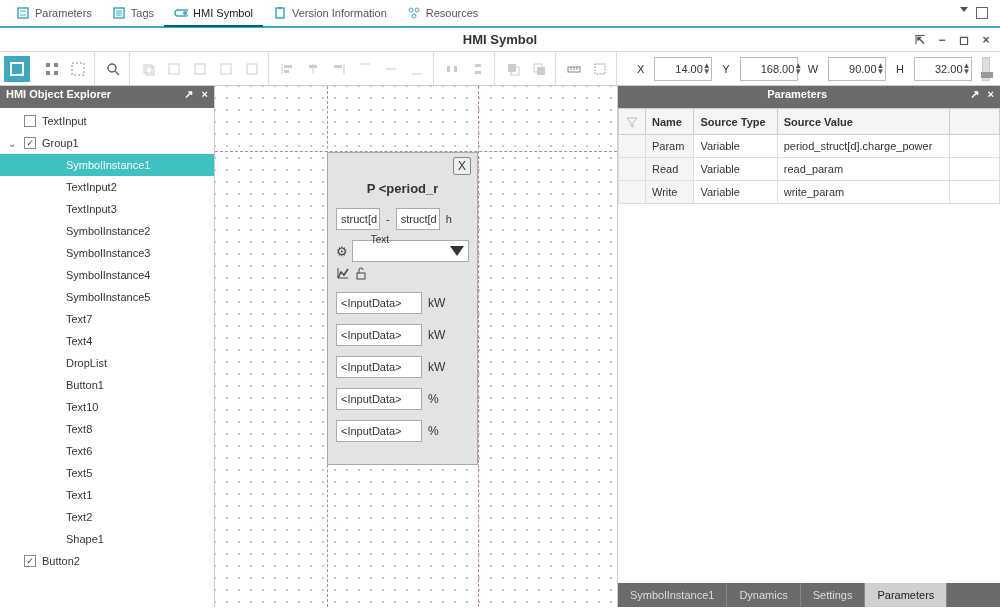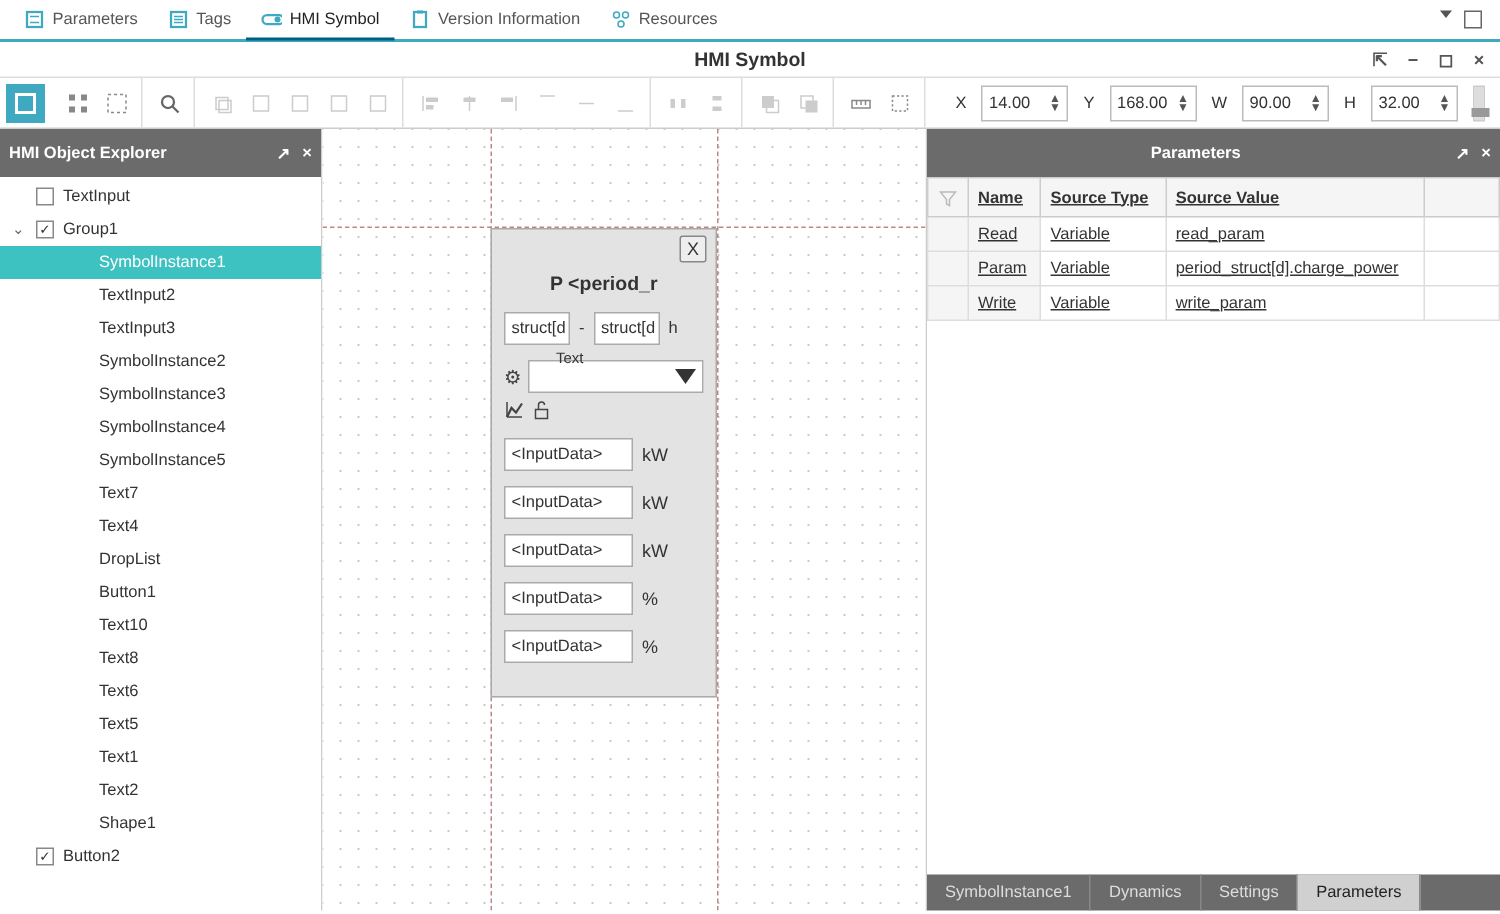--- a/index.html
+++ b/index.html
@@ -22,32 +22,32 @@
   
   
   .toolbar { height: 34px; border-bottom: 1px solid #ccc; display: flex; align-items: center; padding: 0 4px; gap: 2px; background: #fff; }
   .tb-group { display: flex; align-items: center; padding: 0 6px; height: 100%; border-right: 1px solid #ddd; gap: 6px; }
   .tb-group:last-child { border-right: none; }
   .tb-btn { width: 20px; height: 20px; display: inline-flex; align-items: center; justify-content: center; color: #aaa; cursor: pointer; }
   .tb-btn.on { color: #555; }
   .mode-btn { width: 26px; height: 26px; background: #3ea9c1; display: inline-flex; align-items: center; justify-content: center; margin-right: 4px; }
   .mode-btn-inner { width:14px; height:14px; border:2px solid #fff; }
   .coord-label { margin: 0 4px; color: #333; }
-  .coord-input { width: 58px; height: 24px; border: 1px solid #bbb; display: inline-flex; align-items: center; padding: 0 4px; justify-content: space-between; font-size:11px; }
+  .coord-input { width: 58px; height: 24px; border: 1px solid #bbb; display: inline-flex; align-items: center; padding: 0 20px; justify-content: space-between; font-size:11px; }
   .coord-input .spin { display:flex; flex-direction:column; line-height:6px; font-size:8px; color:#555; }
   .coord-input .spin span { cursor:pointer; }
   .vslider { width:8px; height:24px; background: linear-gradient(#ddd,#ddd); border:1px solid #ccc; margin-left:4px; position:relative; }
   .vslider::after { content:""; position:absolute; width:12px; height:6px; background:#999; left:-2px; bottom:2px; }
   
   
   .main { display: flex; height: 521px; }
   
   
   .left-panel { width: 215px; display: flex; flex-direction: column; border-right: 1px solid #ccc; background: #fff; }
-  .panel-header { height: 22px; background: #6b6b6b; color: #fff; display: flex; align-items: center; padding: 16px 6px; font-size: 11px; font-weight: bold; justify-content: space-between; }
+  .panel-header { height: 22px; background: #6b6b6b; color: #fff; display: flex; align-items: flex-start; padding: 2px 6px; font-size: 11px; font-weight: bold; justify-content: space-between; }
   .panel-header .ph-icons { display: flex; gap: 8px; }
   .panel-header .ph-icons span { cursor:pointer; font-size:11px; }
   .tree { flex: 1; overflow: auto; padding: 2px 0; }
   .tree-row { height: 22px; display: flex; align-items: center; padding-left: 8px; gap: 6px; cursor: pointer; white-space: nowrap; }
   .tree-row.d1 { padding-left: 8px; }
   .tree-row.d2 { padding-left: 24px; }
   .tree-row.sel { background: #3ec1c1; color: #fff; }
   .tree-row .chev { width: 10px; color: #666; font-size: 10px; }
   .tree-row .cb { width: 12px; height: 12px; border: 1px solid #888; display:inline-flex; align-items:center; justify-content:center; font-size: 9px; color: #333; background:#fff; }
   .tree-row .cb.checked::after { content:"✓"; }
@@ -69,21 +69,21 @@
   .symbol .sel-handles { position:absolute; inset:-4px; pointer-events:none; }
   .symbol .unit { font-size:12px; width:24px; }
   .symbol .icons-row { display:flex; gap:4px; align-items:center; margin-bottom:10px; position:relative; }
   .symbol .gear,.symbol .chart,.symbol .lock { font-size:13px; color:#444; }
   .symbol .dd { flex:1; border:1px solid #aaa; background:#fff; height:22px; display:flex; align-items:center; justify-content:space-between; padding:0 4px; position:relative; }
   .symbol .dd .txt { font-size:10px; position:absolute; top:-7px; left:18px; background:transparent; }
   .symbol .dd .ddtri { width:0;height:0;border-left:7px solid transparent;border-right:7px solid transparent;border-top:10px solid #333; }
   
   
   .right-panel { width: 383px; display:flex; flex-direction:column; border-left:1px solid #ccc; background:#fff; }
-  .rp-body { flex:1; overflow:auto;text-decoration:underline; }
+  .rp-body { flex:1; overflow:auto; }
   .rp-table { width:100%; border-collapse:collapse; font-size:11px; }
   .rp-table th { background:#f5f5f5; border:1px solid #ccc; padding:5px 6px; text-align:left; font-weight:bold; height:26px; }
   .rp-table th.filter { width:26px; text-align:center; color:#aaa; }
   .rp-table td { border:1px solid #ddd; padding:5px 6px; height:22px; }
   .rp-table td.k { background:#f5f5f5; }
   .rp-tabs { height:24px; background:#6b6b6b; display:flex; align-items:stretch; color:#ddd; font-size:11px; }
   .rp-tab { padding:0 12px; display:flex; align-items:center; border-right:1px solid #888; cursor:pointer; }
   .rp-tab.active { background:#d0d0d0; color:#222; }
   
   svg { display:block; }
@@ -526,30 +526,30 @@
               </th>
             <th>Name</th>
             <th>Source Type</th>
             <th>Source Value</th>
             <th style="width:50px;"></th>
           </tr>
         </thead>
         <tbody id="param-rows">
             <tr>
               <td class="k"></td>
-              <td class="k">Read</td>
+              <td class="k">Param</td>
               <td>Variable</td>
-              <td>read_param</td>
+              <td>period_struct[d].charge_power</td>
               <td></td>
             </tr>
             <tr>
               <td class="k"></td>
-              <td class="k">Param</td>
+              <td class="k">Read</td>
               <td>Variable</td>
-              <td>period_struct[d].charge_power</td>
+              <td>read_param</td>
               <td></td>
             </tr>
             <tr>
               <td class="k"></td>
               <td class="k">Write</td>
               <td>Variable</td>
               <td>write_param</td>
               <td></td>
             </tr>
           </tbody>

